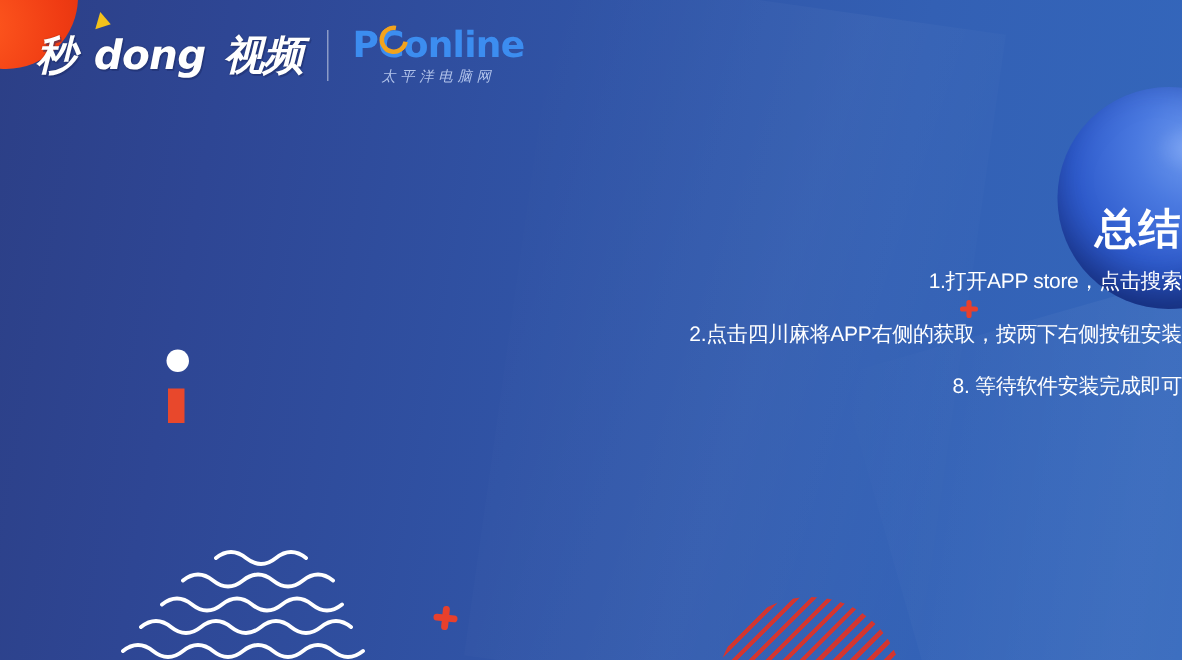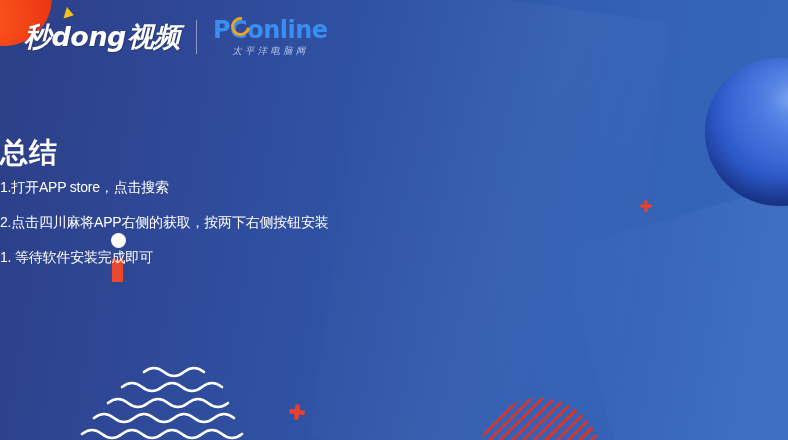--- a/index.html
+++ b/index.html
@@ -127,21 +127,21 @@
     font-size: 27px;
     color: #ffffff;
     letter-spacing: -0.5px;
     text-shadow: 0 0 1px rgba(0,0,0,0.35), 1px 1px 0 rgba(30,45,110,0.5);
     font-family: "DejaVu Sans", "Liberation Sans", sans-serif;
   }
   .logo-left .cn { font-style: italic; }
   .logo-left .dong {
     position: relative;
     font-style: italic;
-    padding: 0 1px;
+    padding: 0 12px;
   }
   .play-mark {
     position: absolute;
     left: 14px; top: -13px;
     width: 0; height: 0;
     border-left: 9px solid #f4c21a;
     border-top: 6px solid transparent;
     border-bottom: 6px solid transparent;
     transform: rotate(16deg);
   }
@@ -177,21 +177,21 @@
     color: rgba(205,220,250,0.82);
     font-family: "DejaVu Sans", "Liberation Sans", sans-serif;
     font-style: italic;
   }
 
   
   .summary {
     position: absolute;
     left: 0; right: 0;
     top: 136px;
-    text-align: left;
+    text-align: right;
     color: #ffffff;
   }
   .sum-title {
     font-size: 28px;
     font-weight: 700;
     line-height: 34px;
     letter-spacing: 1px;
   }
   .sum-line {
     font-size: 29px;
@@ -253,16 +253,16 @@
         <span>online</span>
       </div>
       <div class="pc-sub">太平洋电脑网</div>
     </div>
   </div>
 
   <div class="summary">
     <div class="sum-title">总结</div>
     <div class="sum-line" style="font-size: 14px;">1.打开APP store，点击搜索</div>
     <div class="sum-line" style="font-size: 14px;">2.点击四川麻将APP右侧的获取，按两下右侧按钮安装</div>
-    <div class="sum-line" style="font-size: 14px;">1. 等待软件安装完成即可</div>
+    <div class="sum-line" style="font-size: 14px;">8. 等待软件安装完成即可</div>
   </div>
 
 </div>
 
 </body></html>

